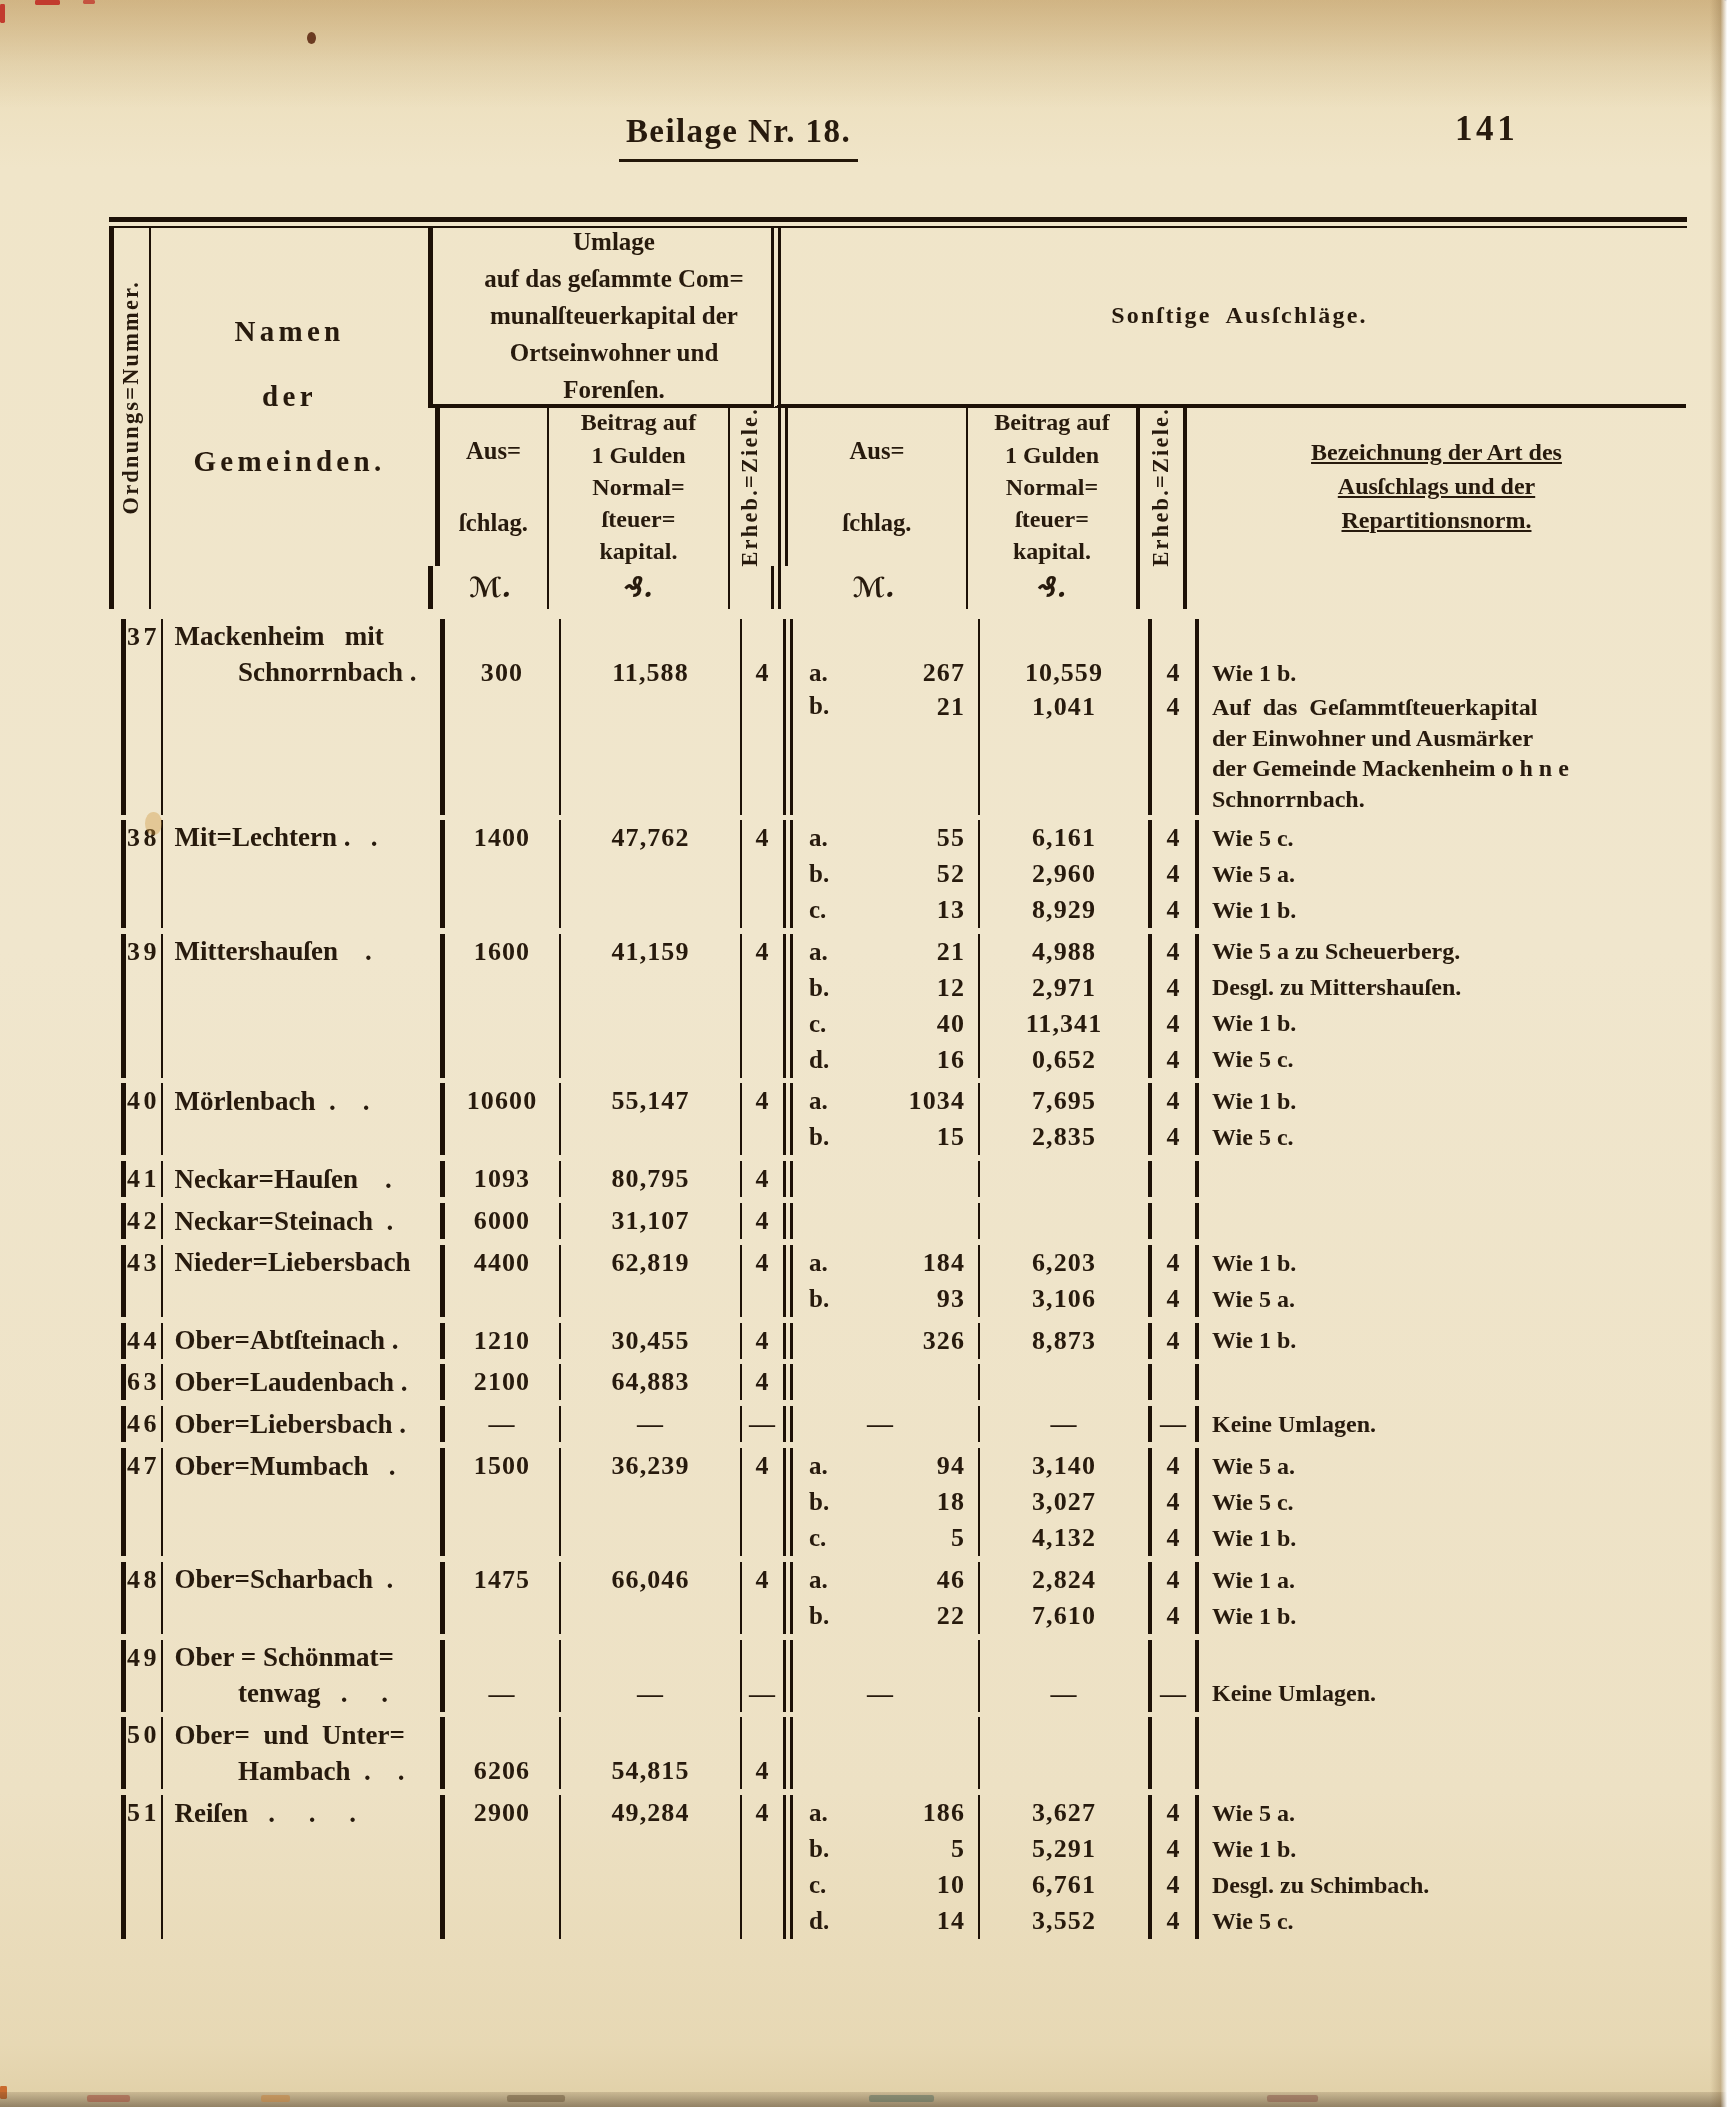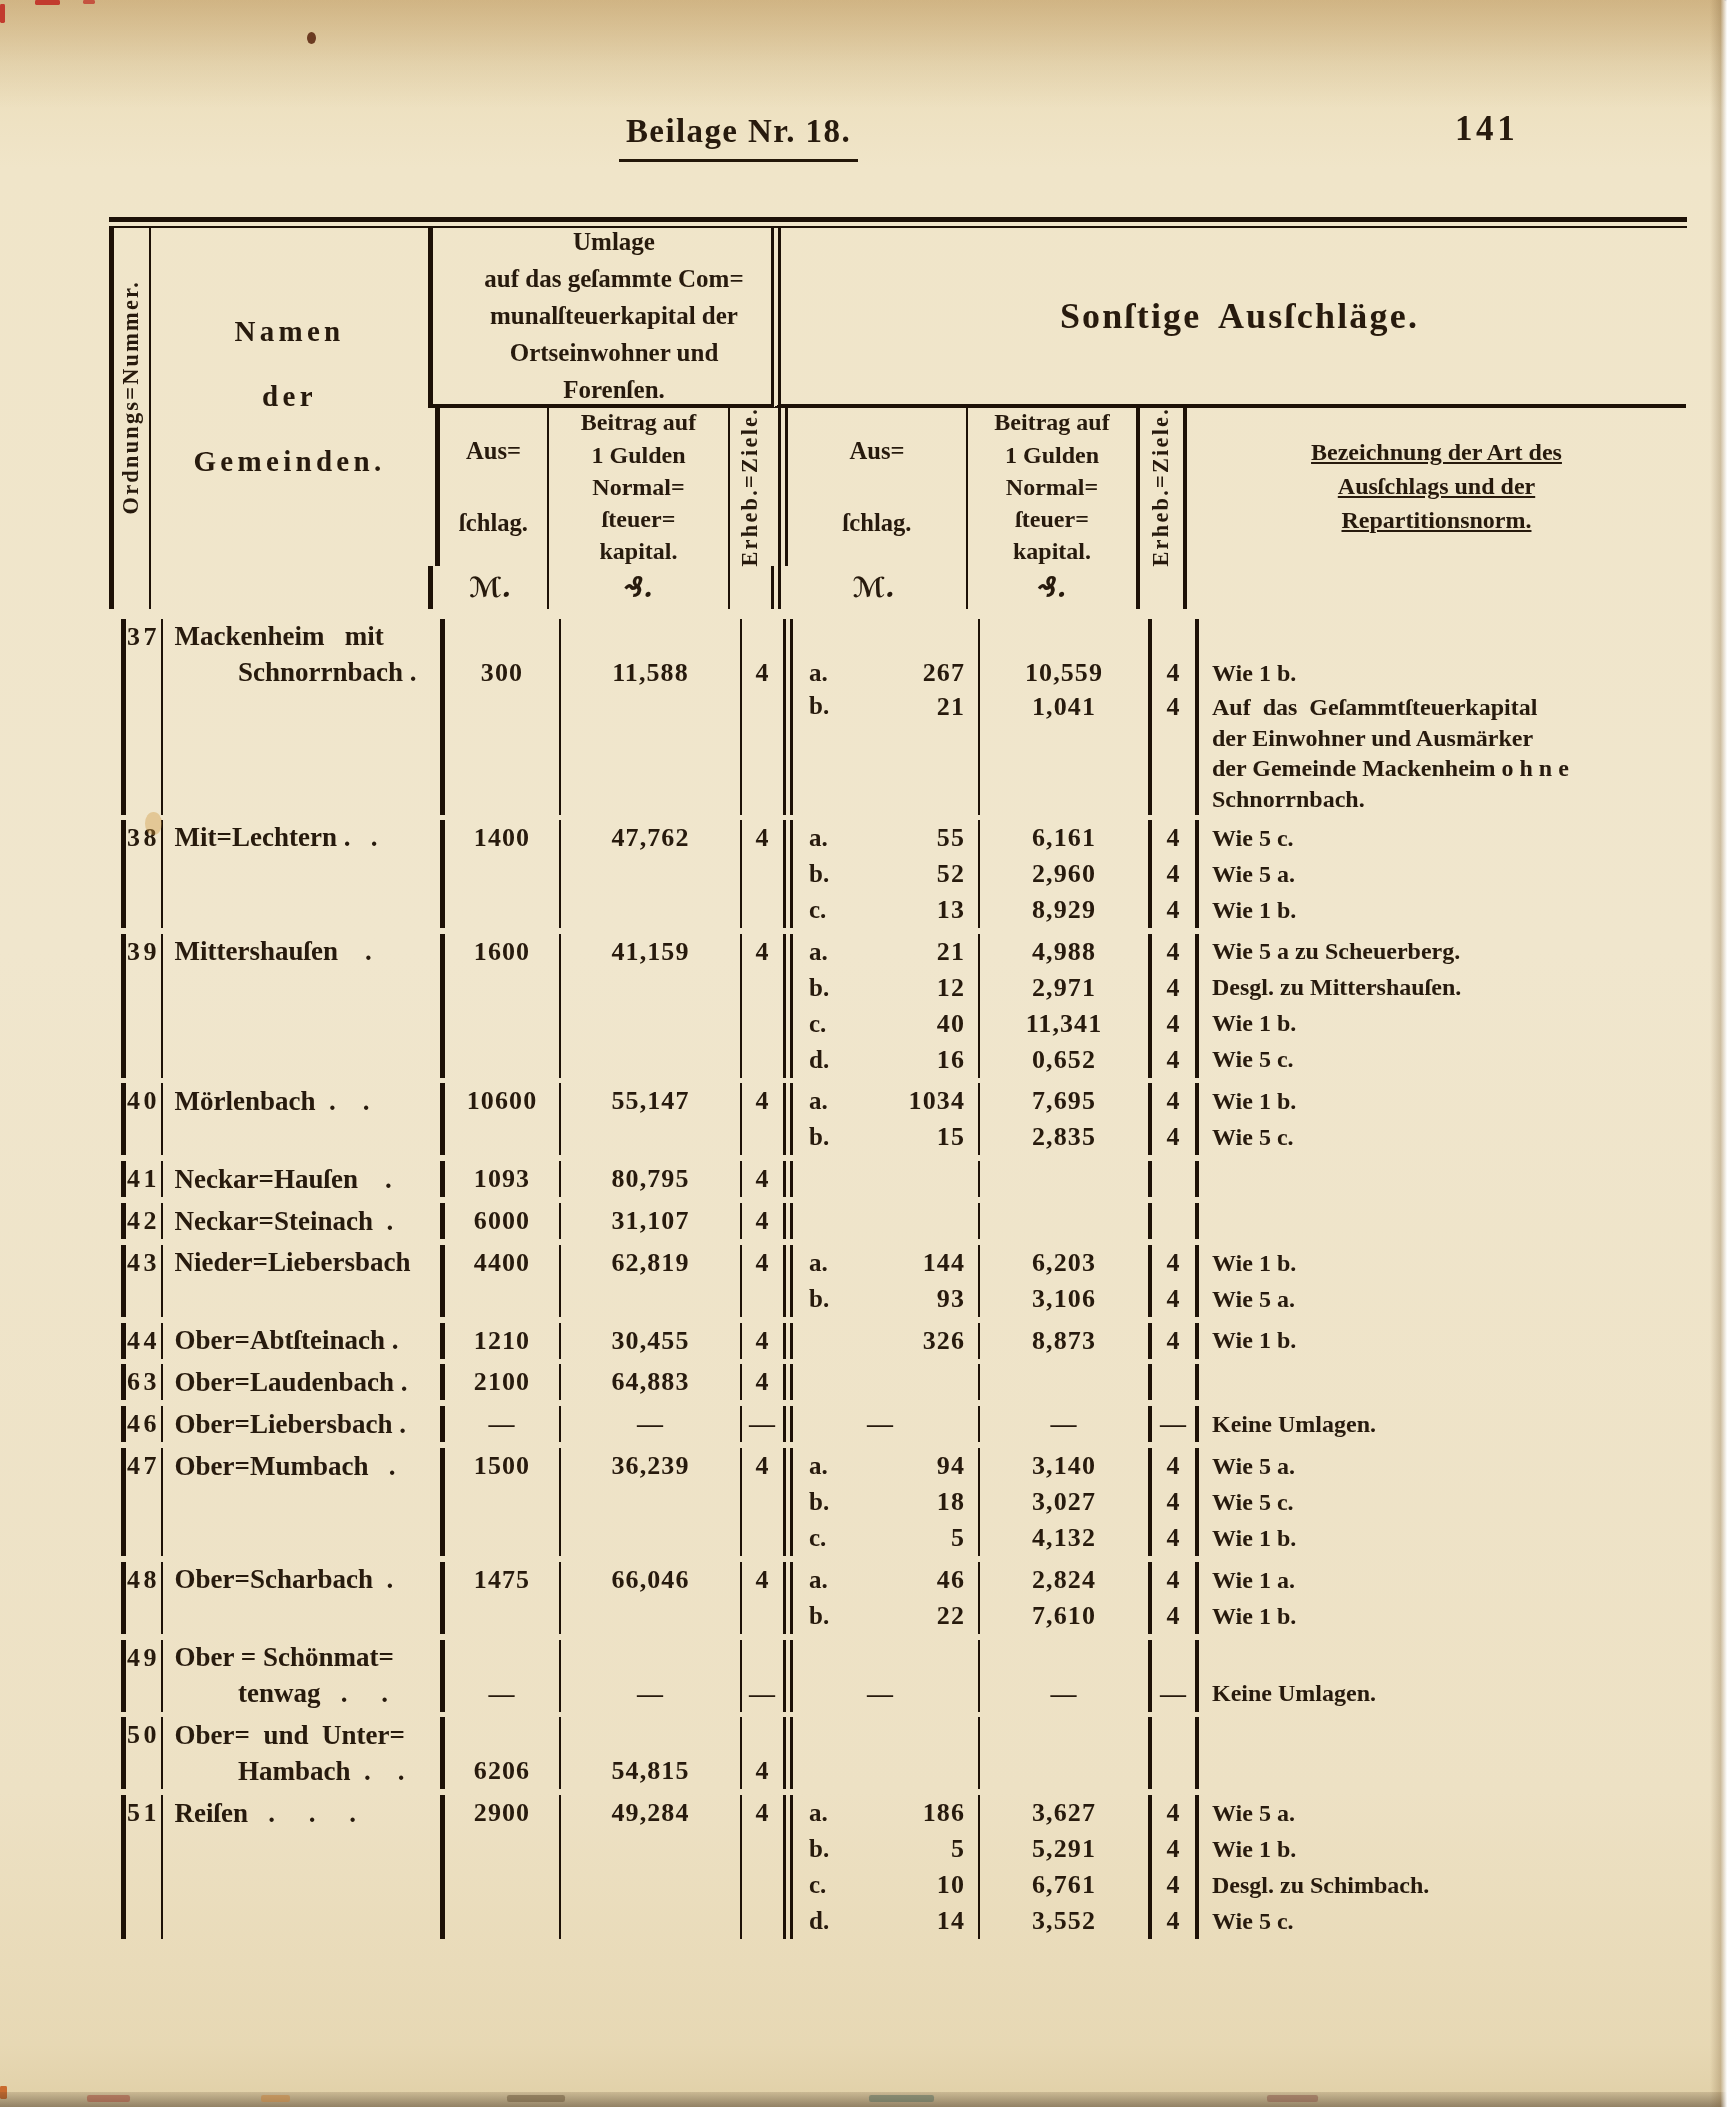--- a/index.html
+++ b/index.html
@@ -38,21 +38,21 @@
 
   .bl-8{border-left:5.8px solid #1d1107;}
   .bl-4{border-left:2.9px solid #1d1107;}
   .bl-3{border-left:2.2px solid #1d1107;}
   .bl-6{border-left:4.3px solid #1d1107;}
   .bl-dbl{border-left:10px double #1d1107;}
 
   .h-ord{grid-row:1/3;grid-column:1;}
   .h-name{grid-row:1/3;grid-column:2;font-size:29px;letter-spacing:4.3px;line-height:2.25;}
   .h-ugroup{grid-row:1;grid-column:3/6;border-bottom:4.3px solid #1d1107;font-size:25px;line-height:1.48;padding-left:24px;}
-  .h-sgroup{grid-row:1;grid-column:6/10;border-bottom:4.3px solid #1d1107;font-size:36px;letter-spacing:2.2px;word-spacing:7.2px;padding-left:12px;}
+  .h-sgroup{grid-row:1;grid-column:6/10;border-bottom:4.3px solid #1d1107;font-size:24px;letter-spacing:2.2px;word-spacing:7.2px;padding-left:12px;}
   .h-sub{grid-row:2;font-size:24px;line-height:1.34;}
   .h-aus{line-height:2.9;font-size:24.6px;margin-left:7px;}
   .h-bez{font-size:24px;line-height:1.4;text-decoration:underline;}
   .vert{writing-mode:vertical-rl;transform:rotate(180deg);font-size:22.4px;letter-spacing:2.2px;line-height:1;}
   .preline{white-space:pre-line;}
   .prewrap{white-space:pre-wrap;}
   .unit{font-style:italic;font-size:27.5px;font-family:"DejaVu Serif","DejaVu Sans",serif;}
 
   
   .tbody{padding-top:10px;}
@@ -347,21 +347,21 @@
         </div>
         <div class="rowgroup">
           <div class="line">
             <div class="cell c-ord bl-8">43</div>
             <div class="cell c-name prewrap bl-4">Nieder=Liebersbach</div>
             <div class="cell num bl-8">4400</div>
             <div class="cell num bl-3">62,819</div>
             <div class="cell num bl-4">4</div>
             <div class="cell c-saus bl-dbl">
               <div class="letter">a.</div>
-              <div class="val">144</div>
+              <div class="val">184</div>
             </div>
             <div class="cell num bl-3">6,203</div>
             <div class="cell num bl-6">4</div>
             <div class="cell c-bez prewrap bl-6">Wie 1 b.</div>
           </div>
           <div class="line">
             <div class="cell c-ord bl-8"></div>
             <div class="cell c-name prewrap bl-4"></div>
             <div class="cell num bl-8"></div>
             <div class="cell num bl-3"></div>

